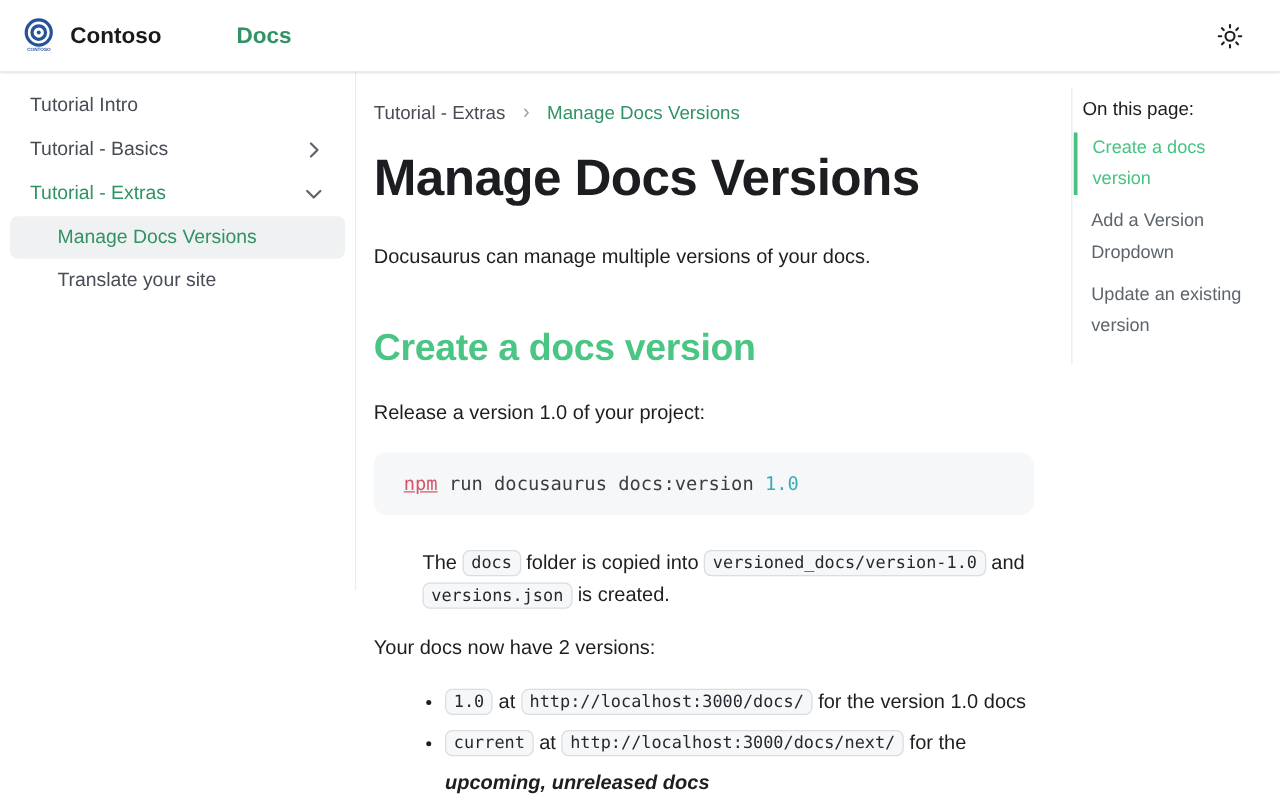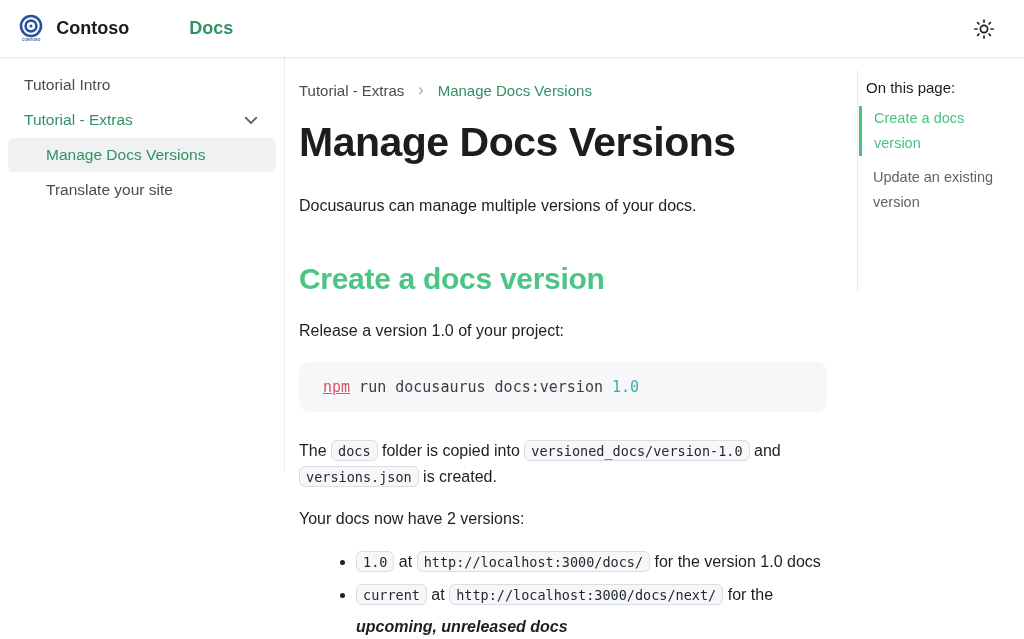--- a/index.html
+++ b/index.html
@@ -85,21 +85,21 @@
     margin-top: 19px;
     background: #f6f7f8; border-radius: 10px;
     padding: 15px 24px;
     font-family: "DejaVu Sans Mono", "Liberation Mono", monospace;
     font-size: 15px; line-height: 20px; color: #3a3d42;
     cursor: text;
   }
   .tok-cmd { color: #d6556a; text-decoration: underline; }
   .tok-num { color: #39adb5; }
 
-  .p-inline { margin-top: 26px; font-size: 16px; line-height: 26px; }
+  .p-inline { margin-top: 26px; font-size: 16px; line-height: 26px; margin-left: 39px; }
   code.inline {
     font-family: "DejaVu Sans Mono", "Liberation Mono", monospace;
     font-size: 13.5px;
     background: #f6f7f8;
     border: 1px solid #dadde1;
     border-radius: 6px;
     padding: 1.5px 6px;
     color: #24292f;
     white-space: nowrap;
   }
@@ -174,20 +174,30 @@
 
     <aside class="sidebar">
       <nav>
         <ul>
           <li>
             <a class="menu-link">
               <span>Tutorial Intro</span>
             </a>
           </li>
           <li>
+            <a class="menu-link">
+              <span>Tutorial - Basics</span>
+              <span class="chev">
+                <svg width="18" height="18" viewBox="0 0 24 24" fill="none" stroke="#5f646b" stroke-width="2.4" stroke-linecap="round" stroke-linejoin="round">
+                    <polyline points="9 5 16 12 9 19"></polyline>
+                  </svg>
+              </span>
+            </a>
+          </li>
+          <li>
             <a class="menu-link cat-active">
               <span>Tutorial - Extras</span>
               <span class="chev">
                 <svg width="18" height="18" viewBox="0 0 24 24" fill="none" stroke="#5f646b" stroke-width="2.4" stroke-linecap="round" stroke-linejoin="round">
                     <polyline points="5 9 12 16 19 9"></polyline>
                   </svg>
               </span>
             </a>
           </li>
           <li class="menu-sub">
@@ -231,19 +241,22 @@
       </ul>
     </main>
 
     <aside class="toc">
       <div class="toc-heading">On this page:</div>
       <ul>
         <li>
             <a class="active">Create a docs version</a>
           </li>
         <li>
+            <a>Add a Version Dropdown</a>
+          </li>
+        <li>
             <a>Update an existing version</a>
           </li>
       </ul>
     </aside>
 
   </div>
 </div>
 
 </body></html>

